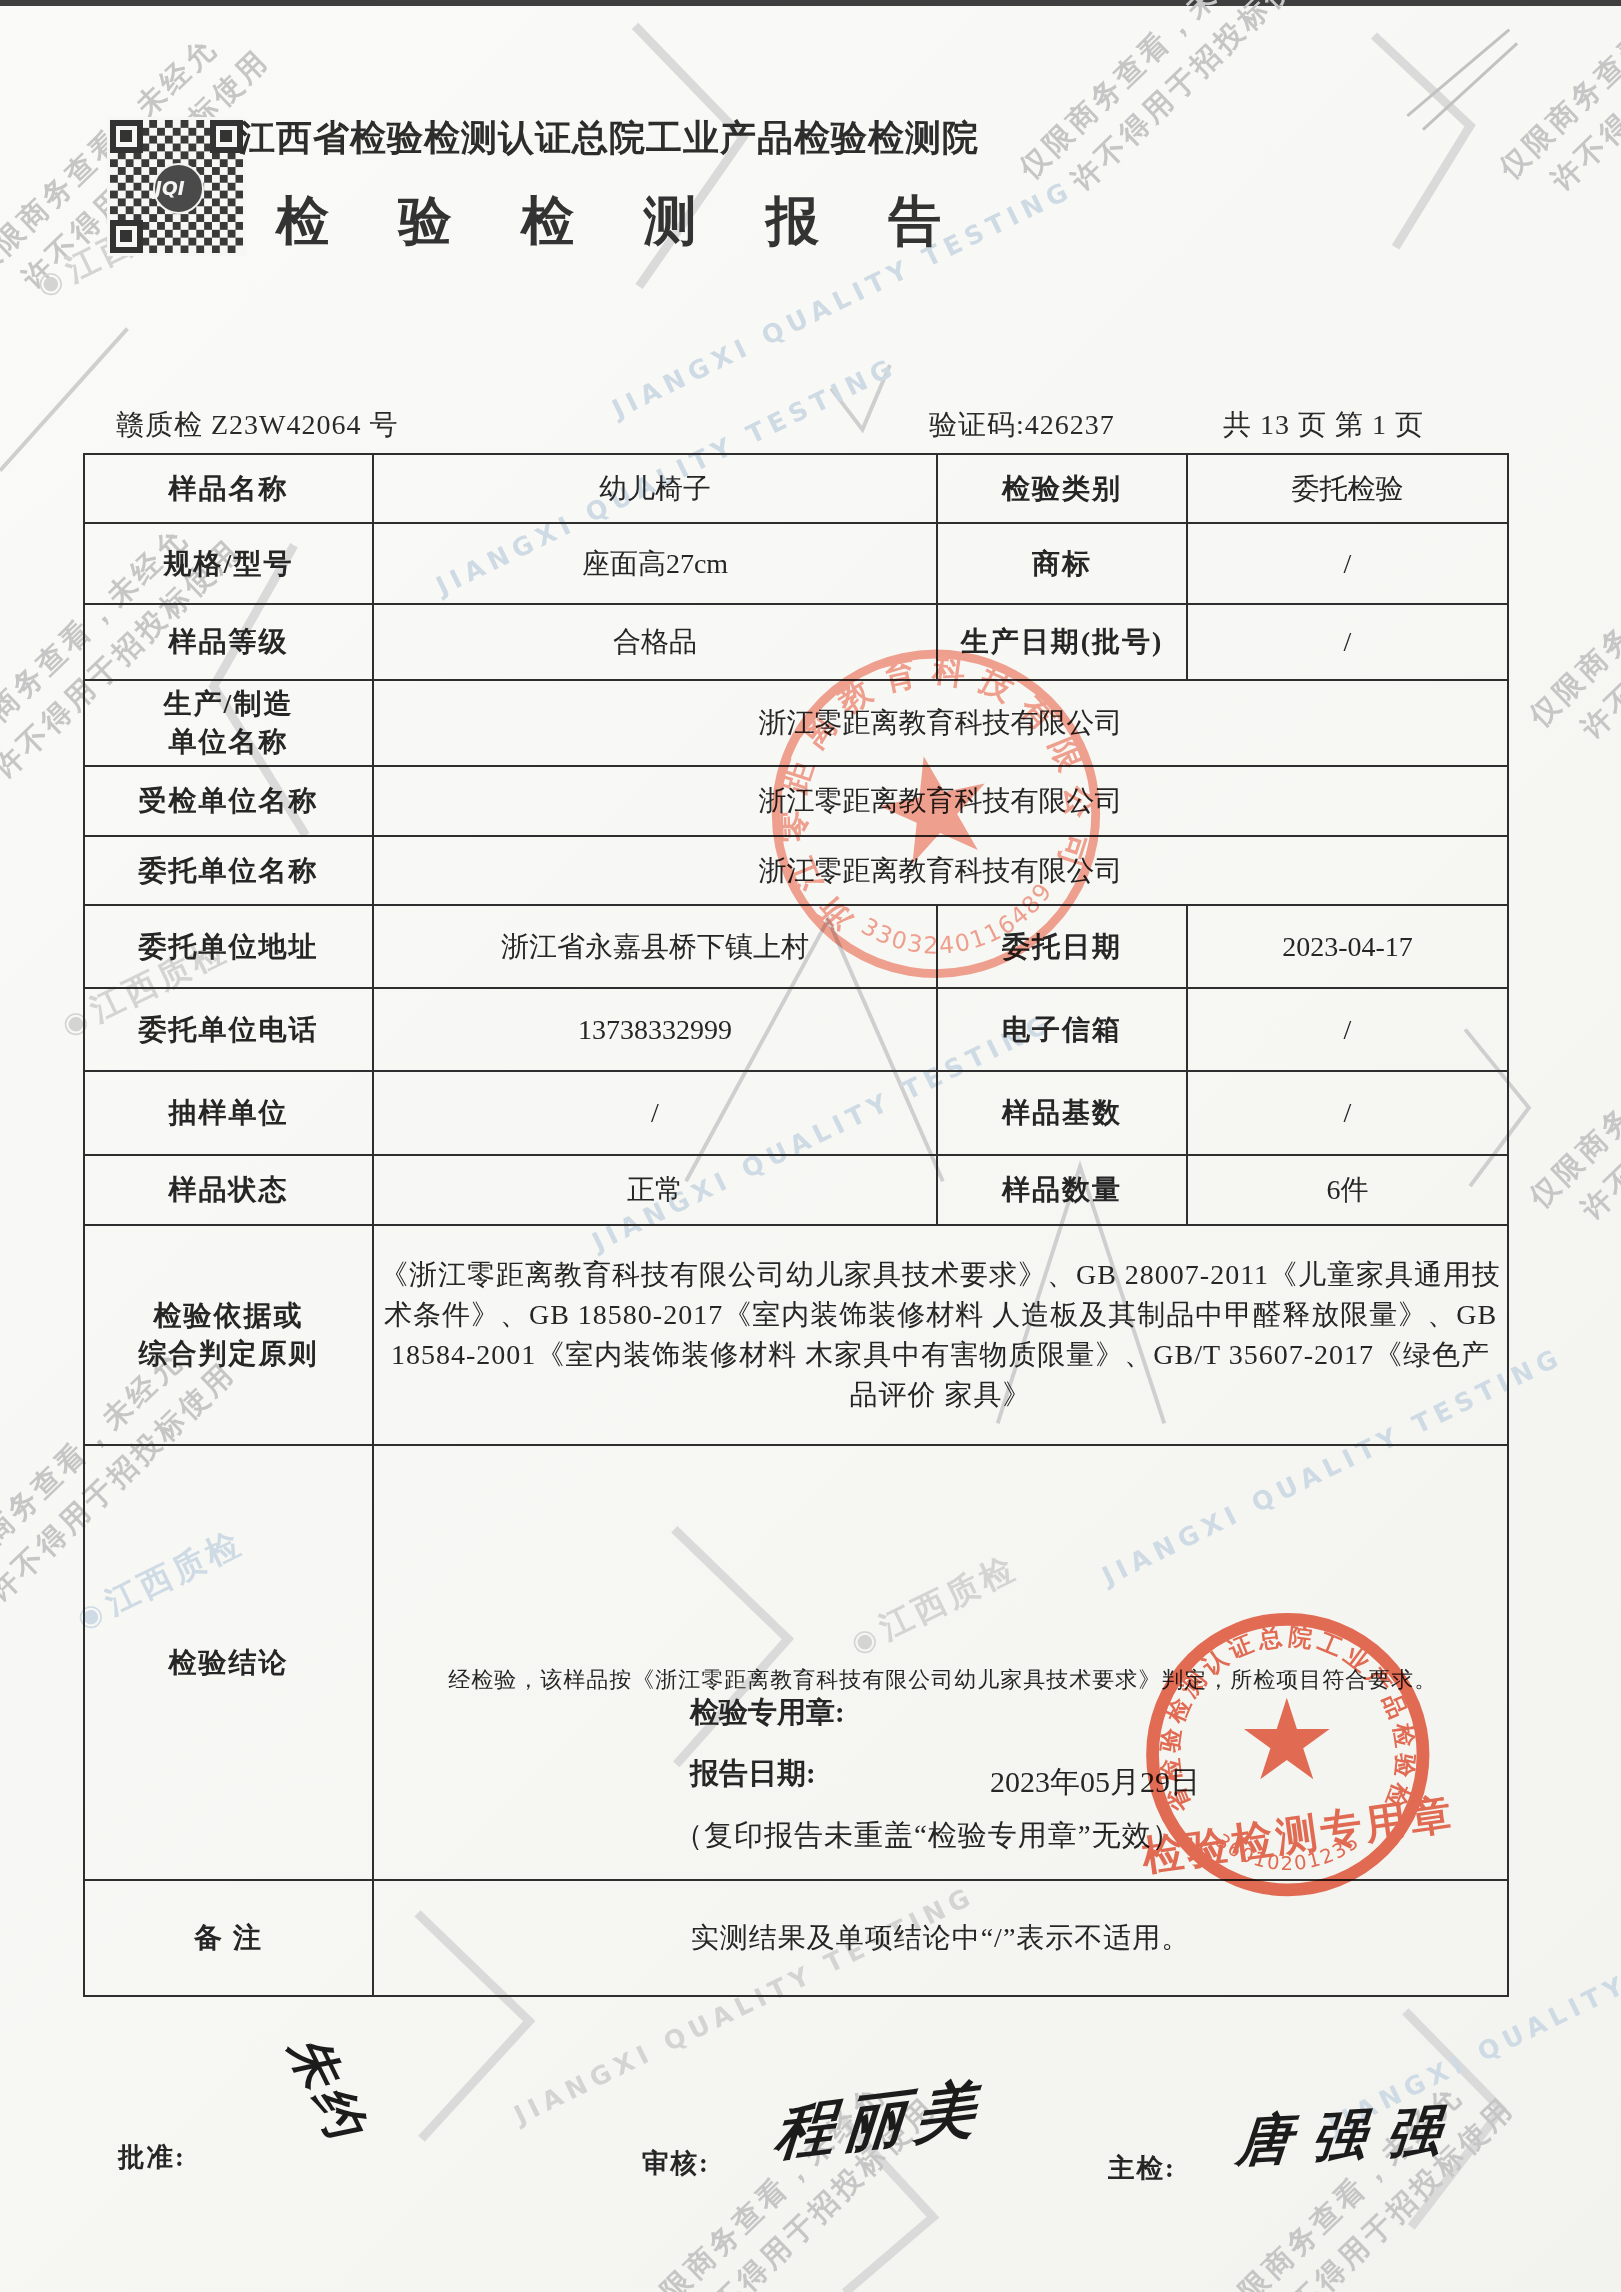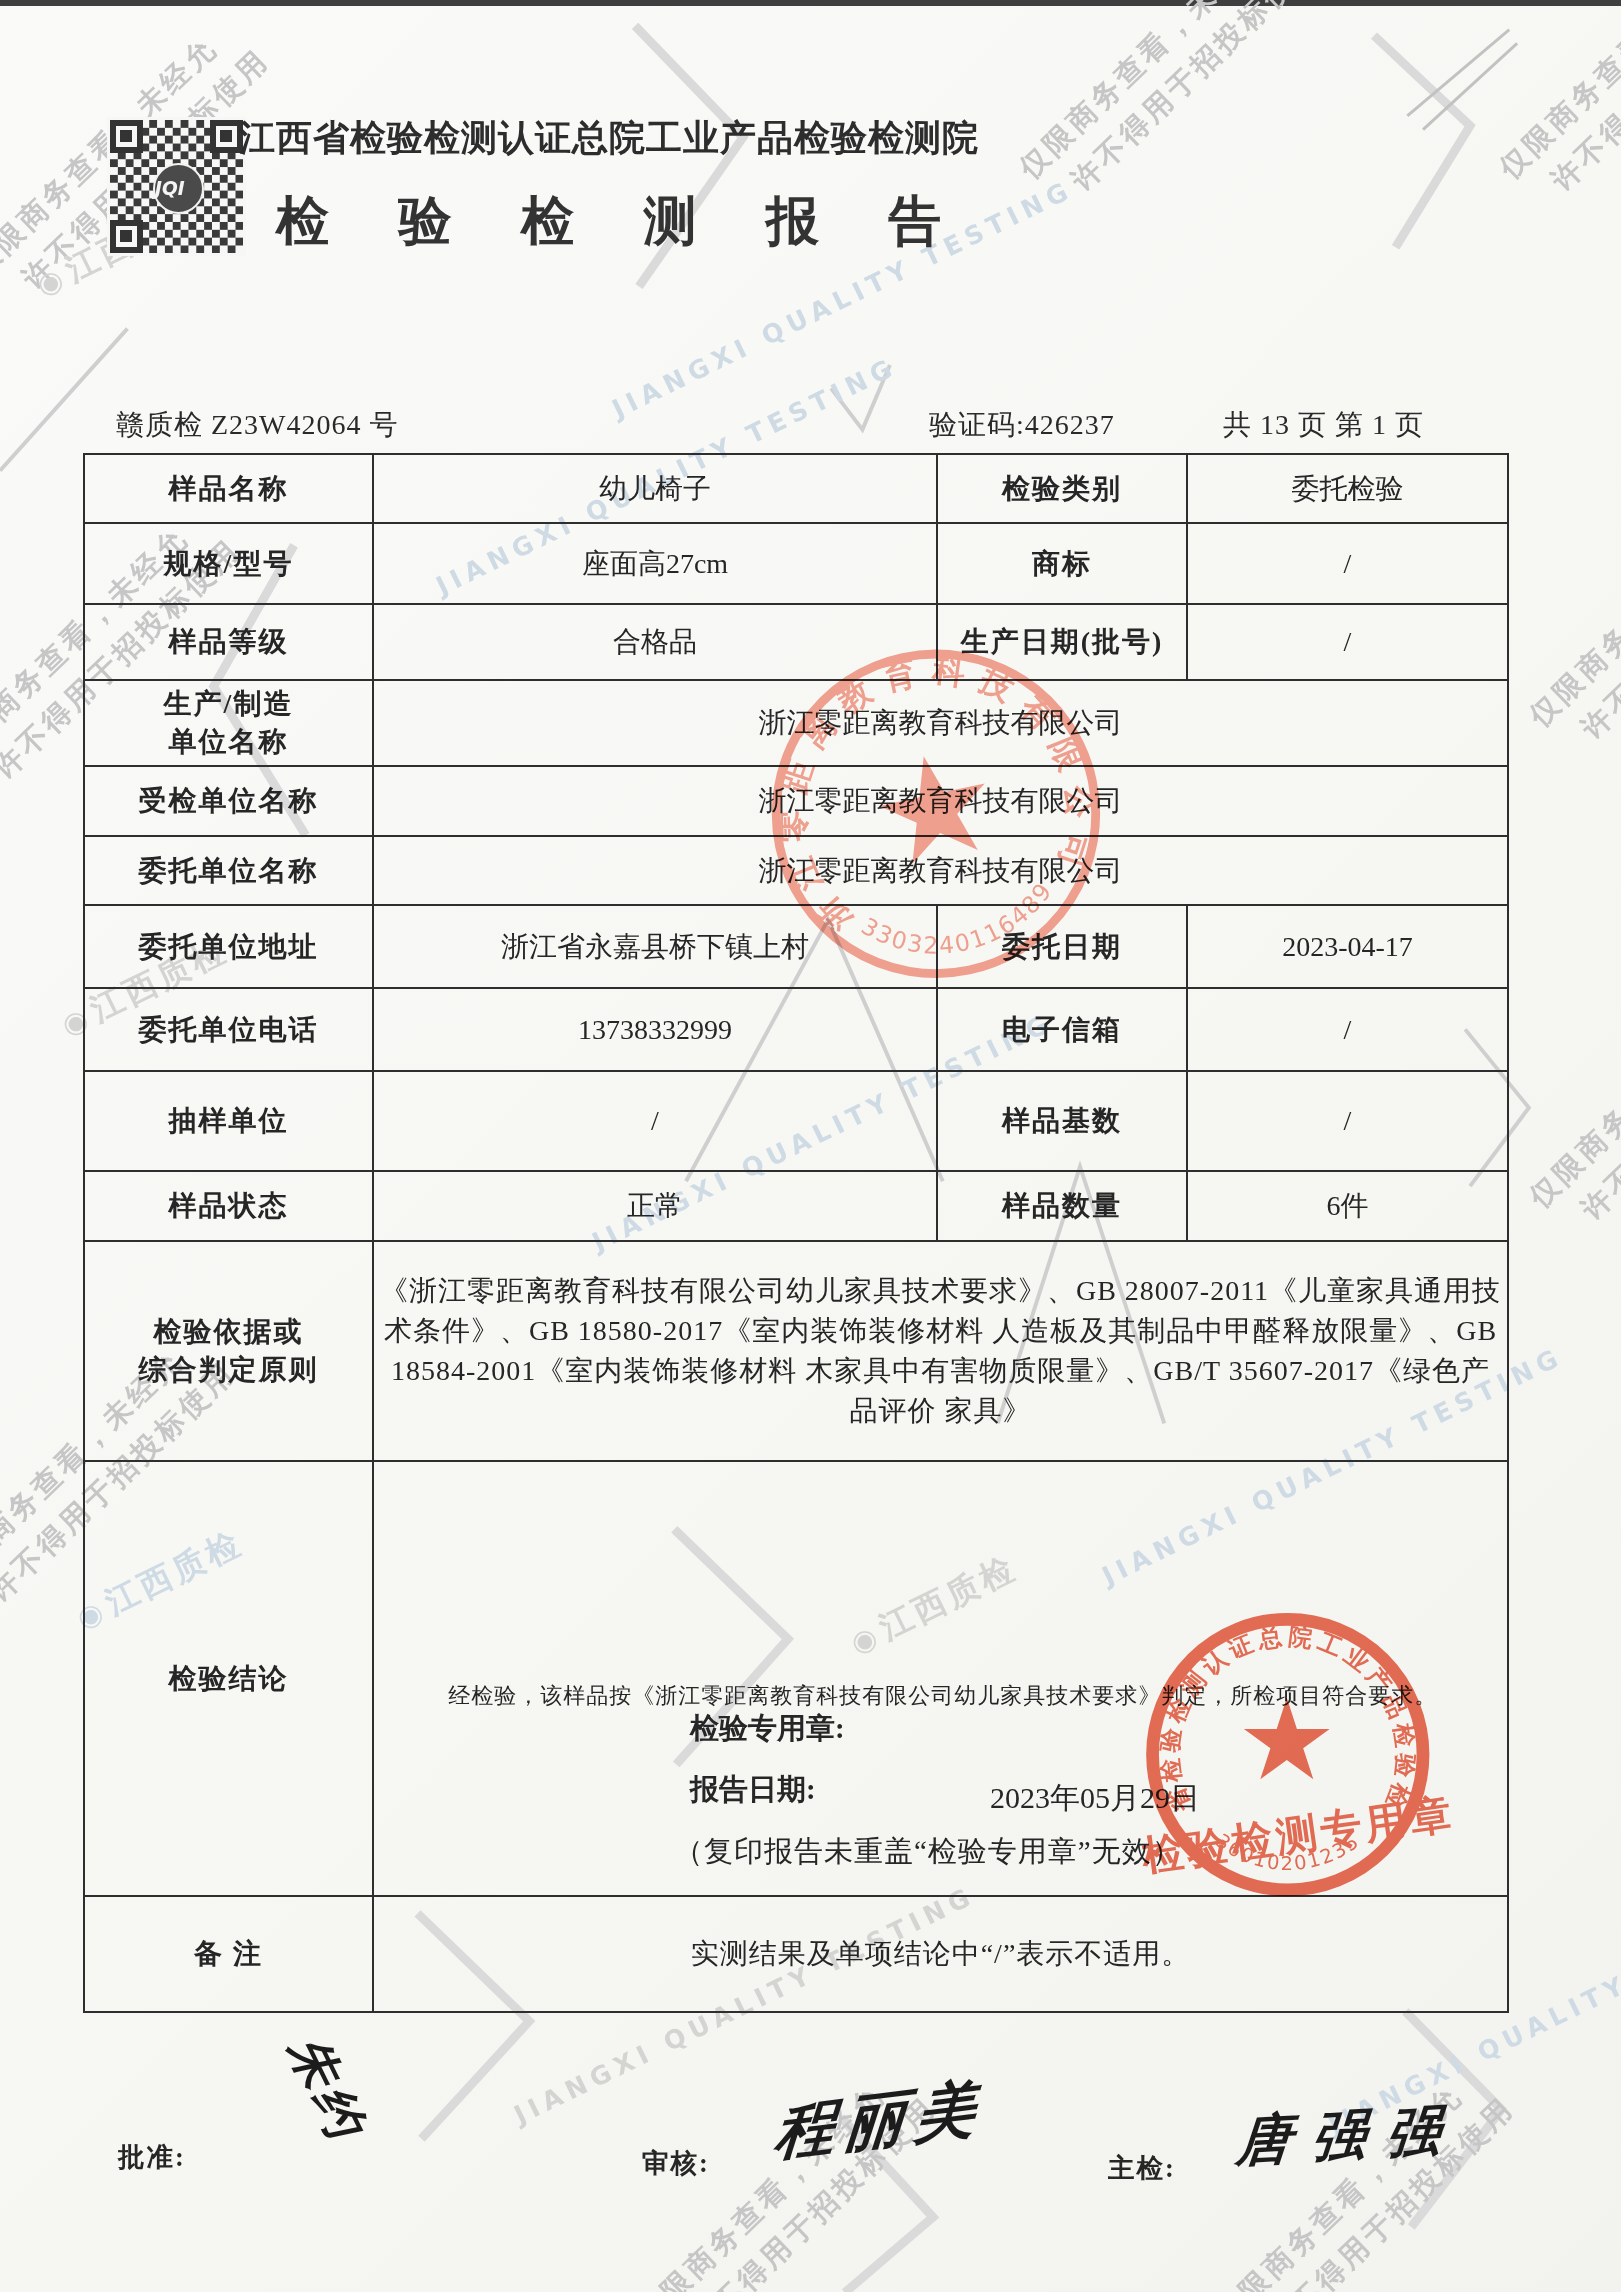--- a/index.html
+++ b/index.html
@@ -36,21 +36,21 @@
         font-family:"DejaVu Sans",sans-serif;font-size:53px;font-weight:700;color:#333;letter-spacing:25.5px;}
   .info-item{position:absolute;z-index:2;font-size:28px;color:#2a2a2a;letter-spacing:1px;}
   
   #report-table{position:absolute;left:83px;top:453px;width:1423px;z-index:2;
         border-collapse:collapse;table-layout:fixed;}
   #report-table td{border:2px solid #2e2e2e;font-size:28px;color:#262626;
         text-align:center;vertical-align:middle;padding:2px 5.9px;box-sizing:border-box;}
   #report-table{border:2.9px solid #2a2a2a;}
   td.lbl{font-weight:600;letter-spacing:2px;}
   .h70 td{height:69px}.h83 td{height:81px}.h78 td{height:76px}.h88 td{height:86px}
-  .h71 td{height:70px}.h85 td{height:83px}.h86 td{height:100px}.h81 td{height:79px}
+  .h71 td{height:70px}.h85 td{height:83px}.h86 td{height:84px}.h81 td{height:79px}
   .h182 td{height:220px}.h444 td{height:435px}.h118 td{height:116px}
   td.basis-val{text-align:left;padding:9.8px 25.5px;font-size:29px;line-height:40px;letter-spacing:1px;}
   td.concl{position:relative;text-align:left;vertical-align:top;}
   #concl-text{margin:35px 55px 0 15.7px;text-indent:2em;font-size:22px;line-height:46px;letter-spacing:1px;}
   #seal-caption{position:absolute;left:316px;top:247px;font-size:29px;font-weight:600;}
   #report-date-label{position:absolute;left:316px;top:308px;font-size:29px;font-weight:600;}
   #report-date-value{position:absolute;left:616px;top:316px;font-size:30px;}
   #copy-note{position:absolute;left:300px;top:370px;font-size:29px;letter-spacing:1px;}
   td.remark-val{text-align:left;vertical-align:top;padding:21.6px 19.6px;font-size:29px;letter-spacing:1px;}
   

